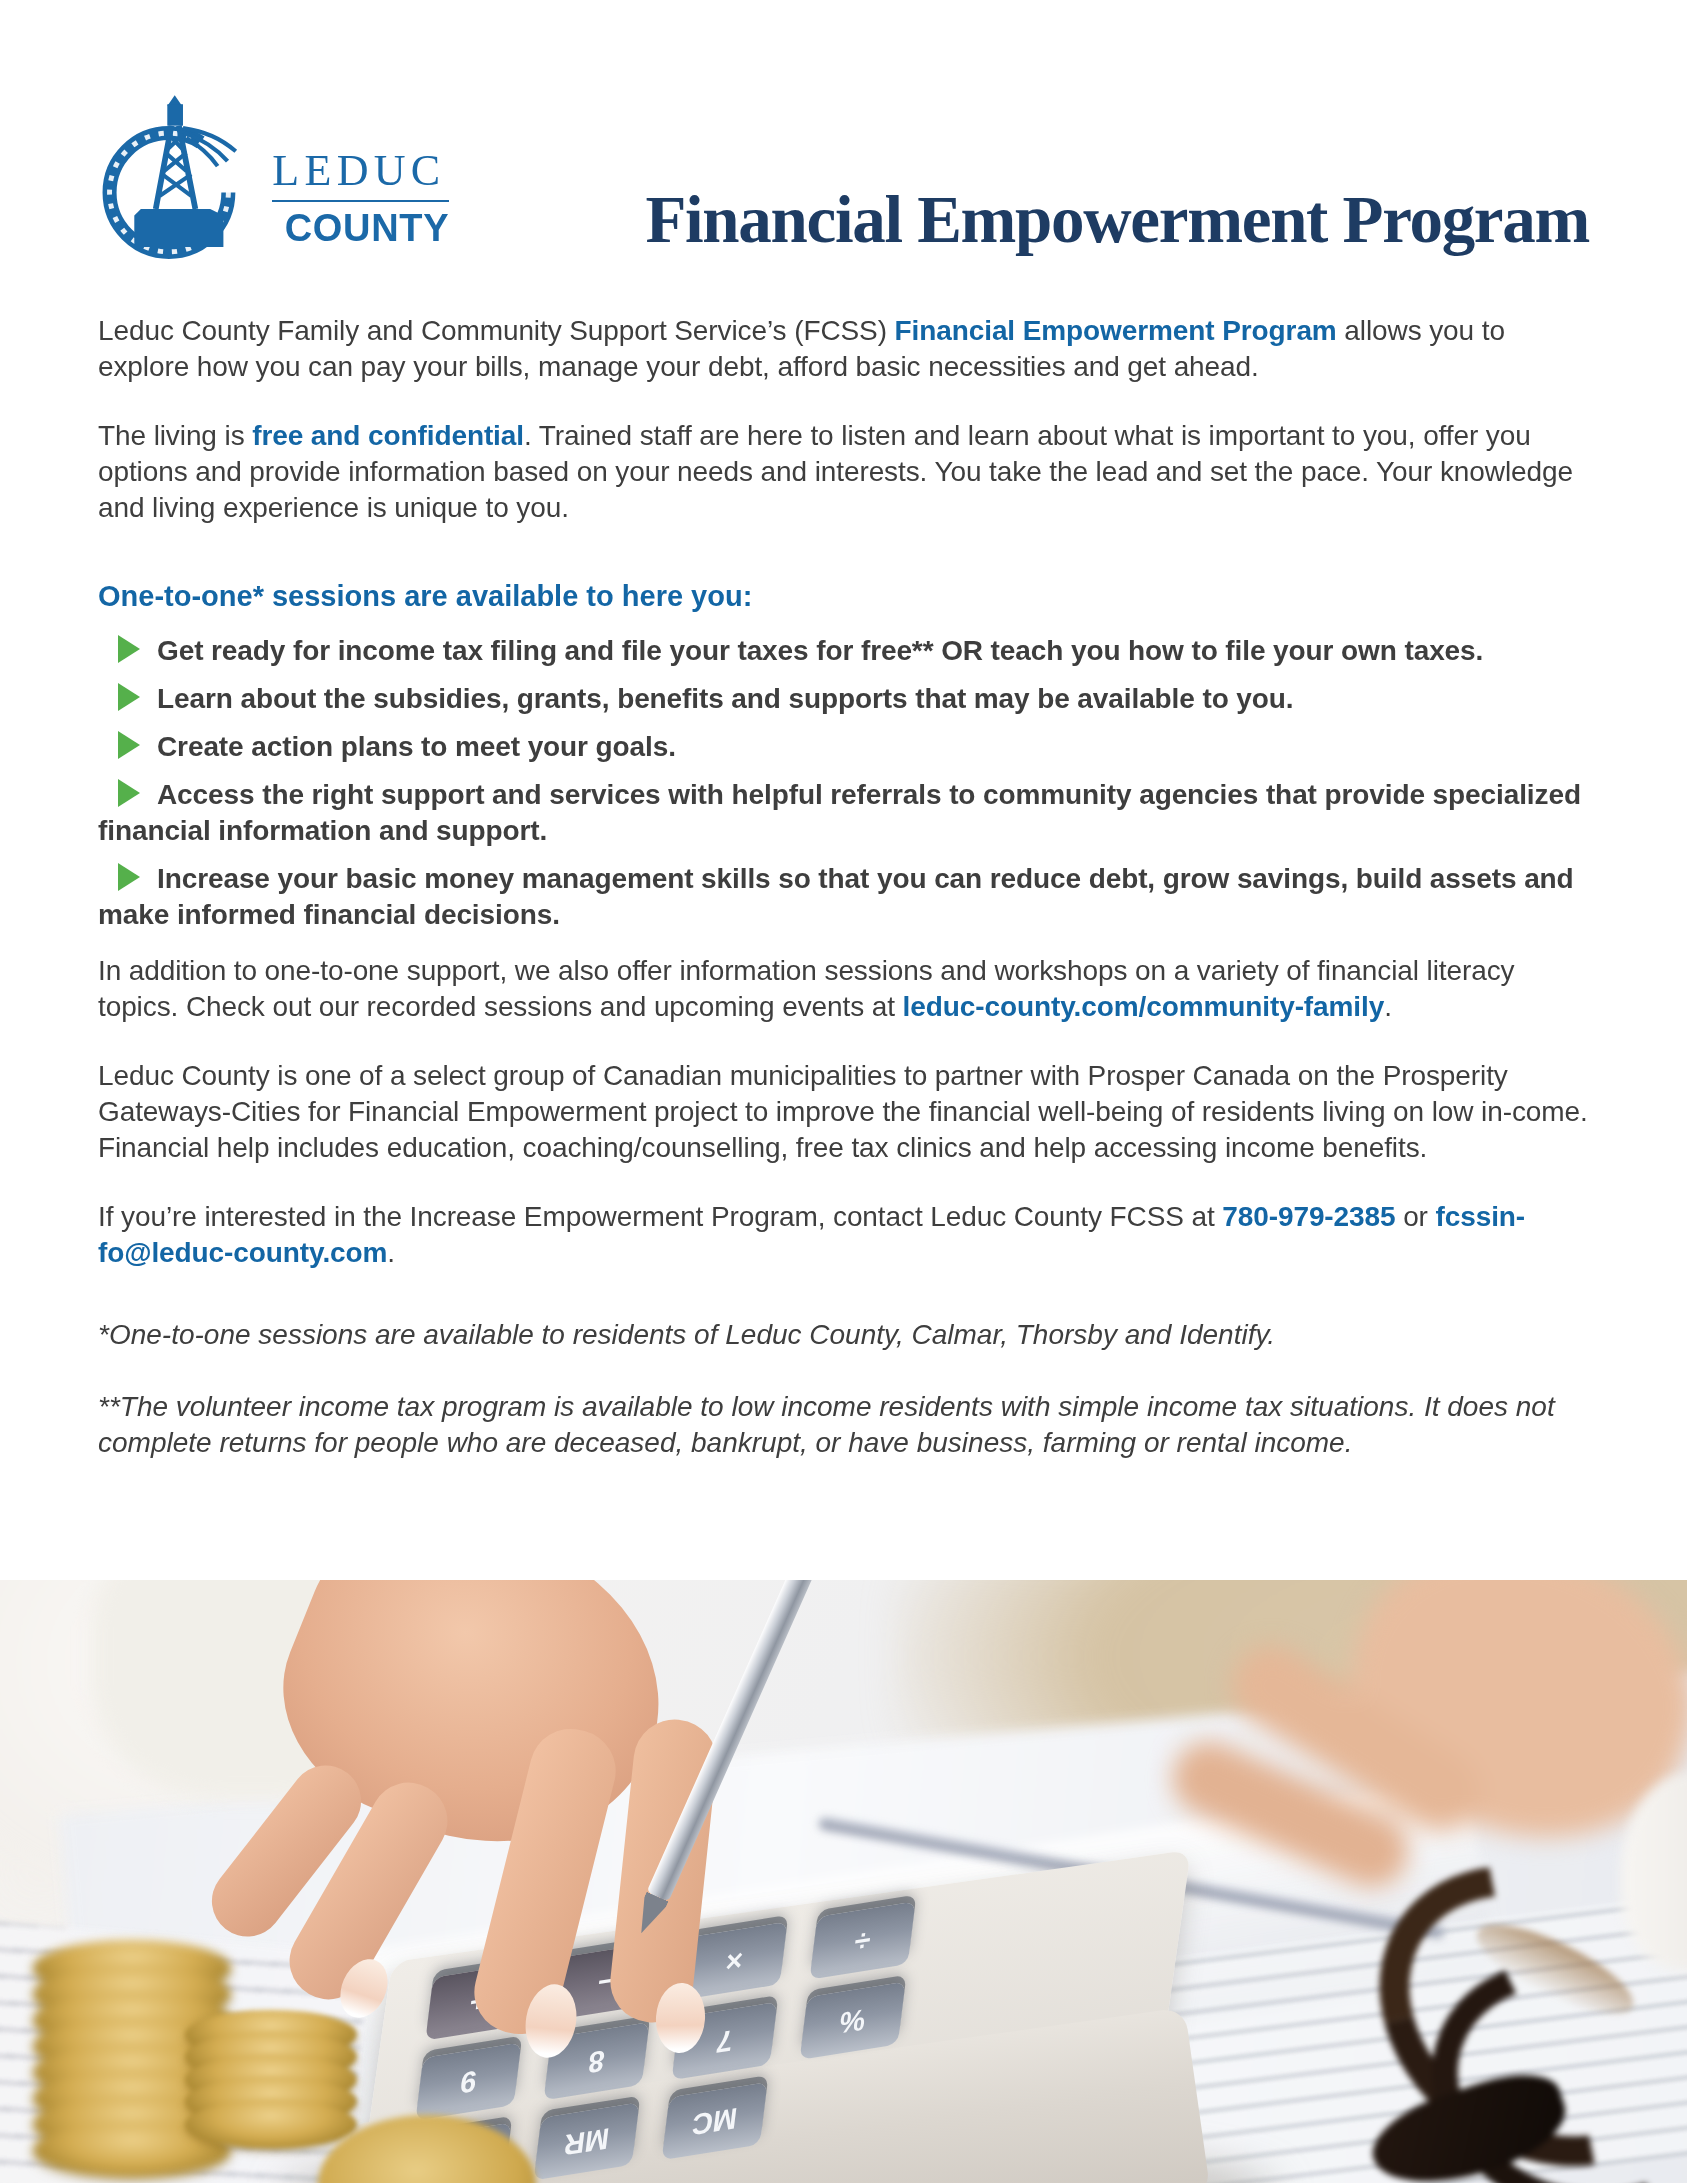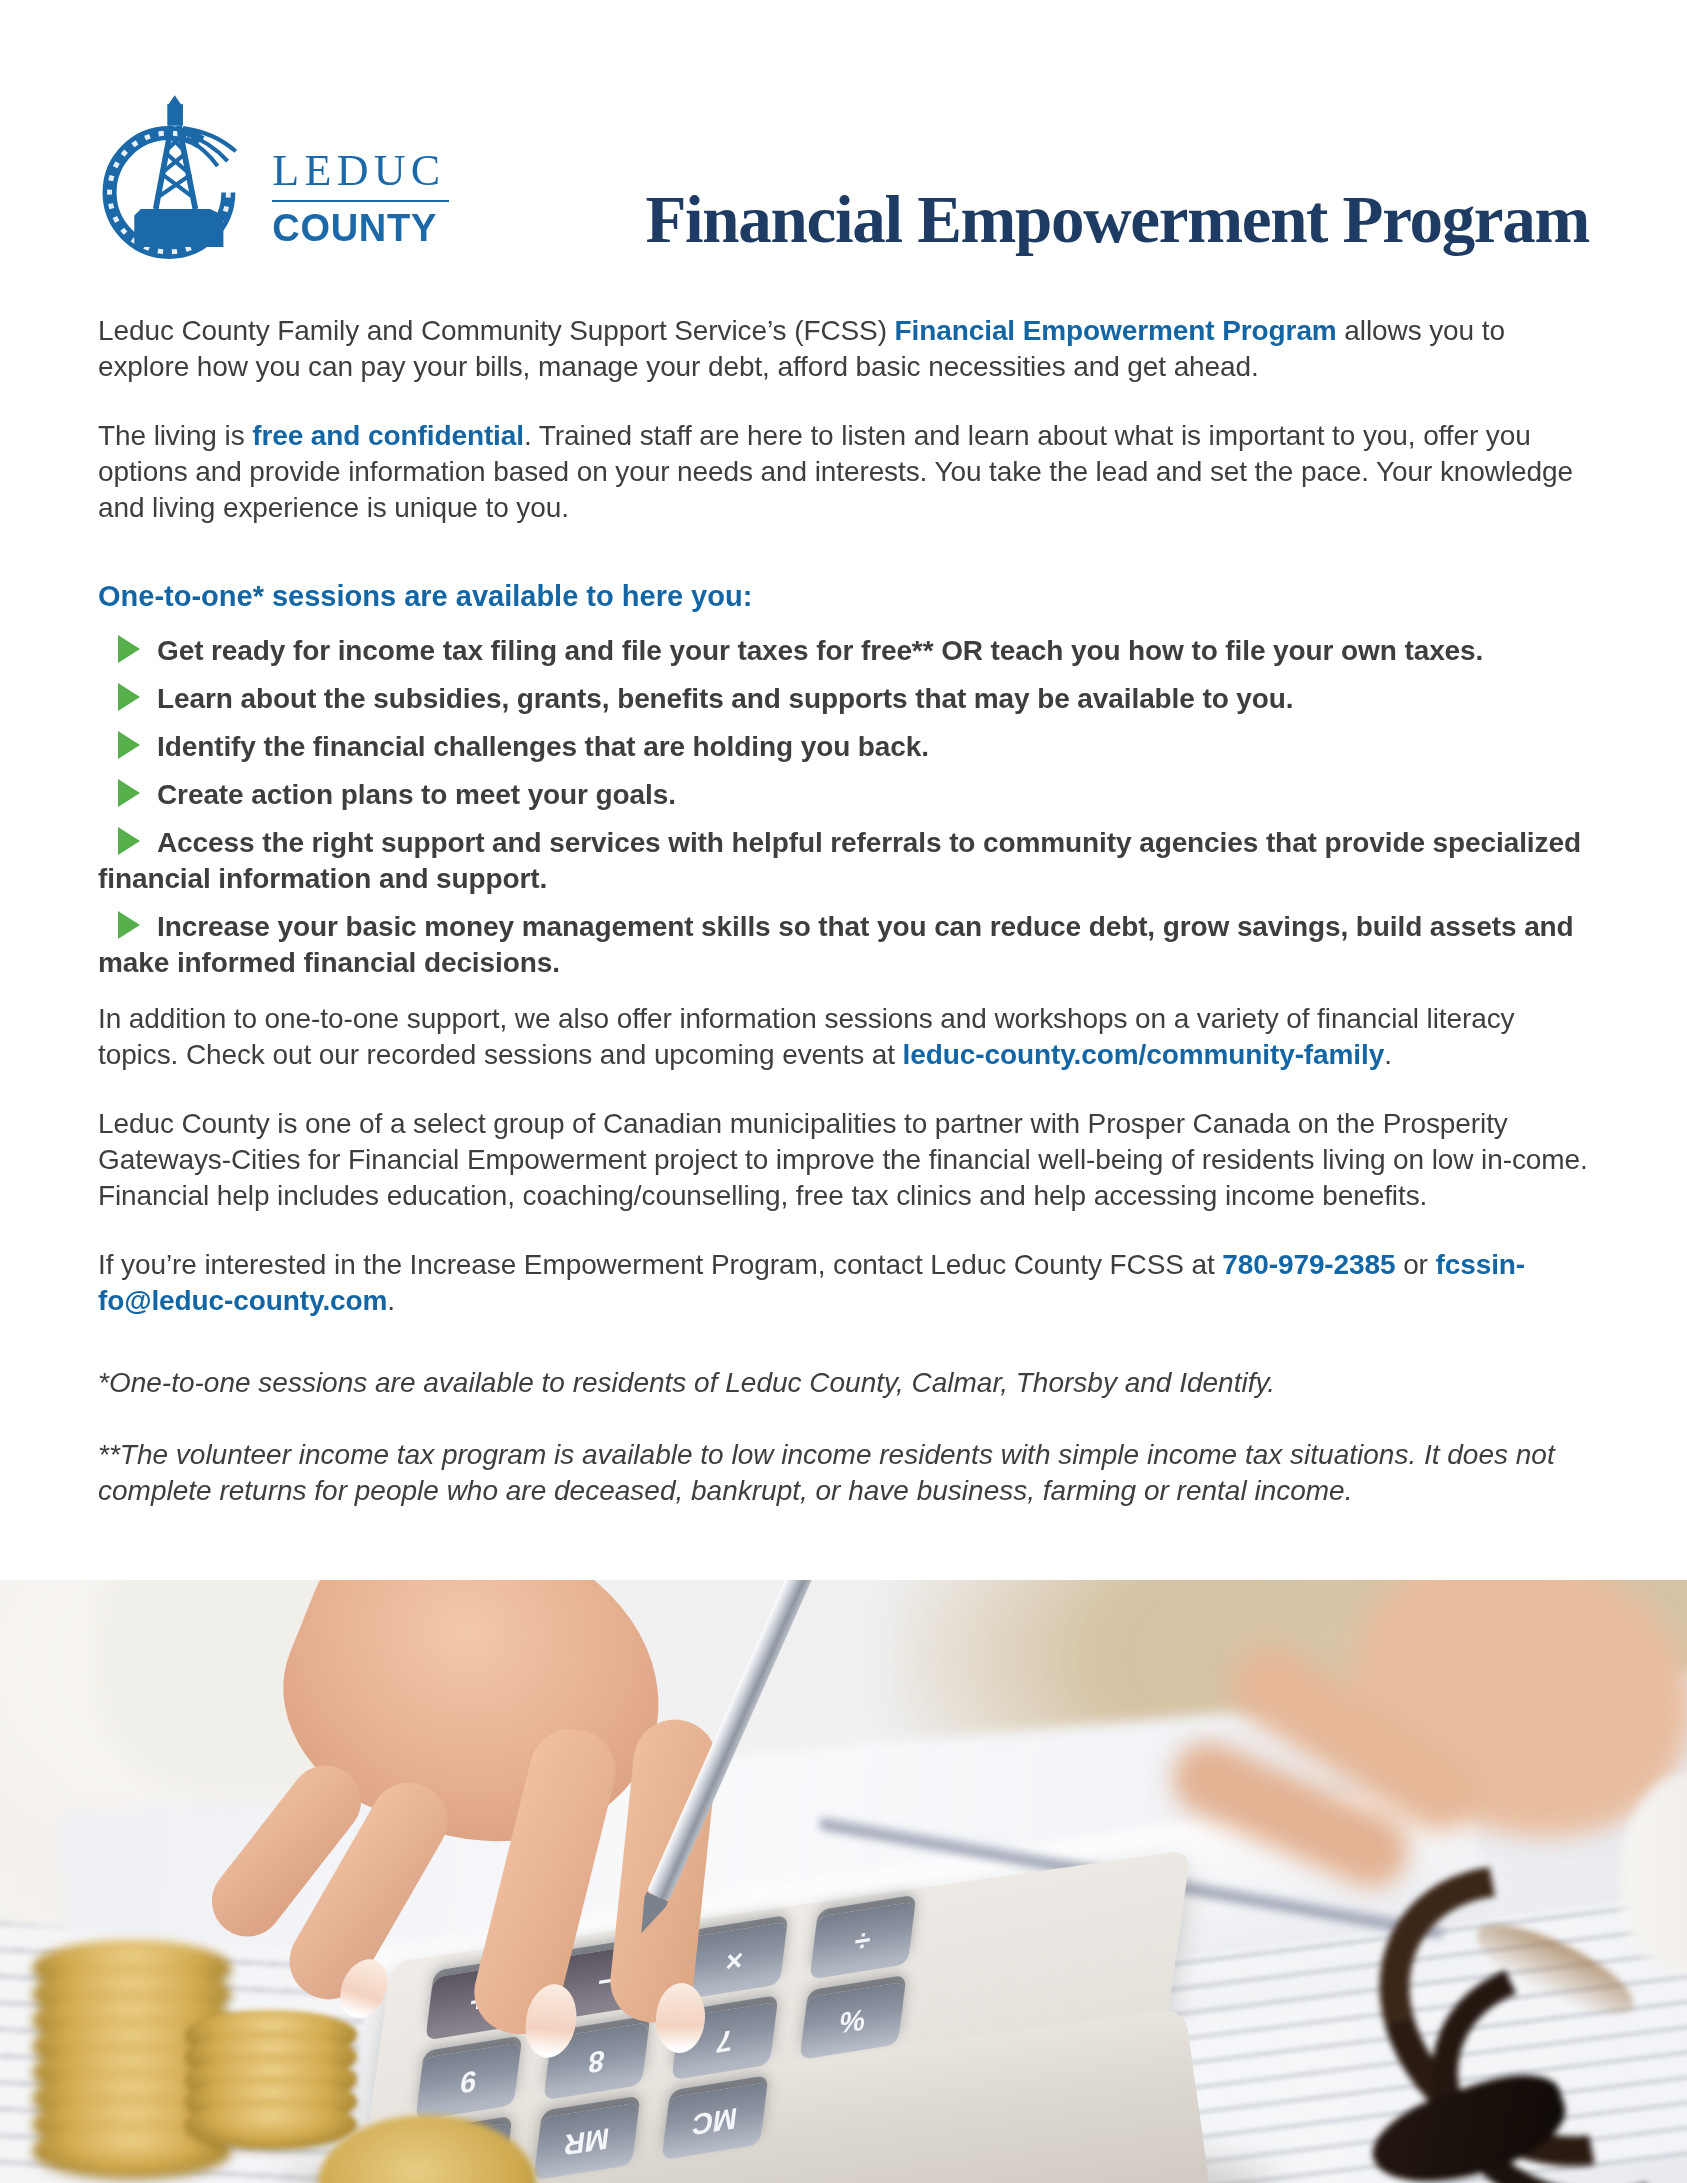--- a/index.html
+++ b/index.html
@@ -15,21 +15,21 @@
   .page{position:relative;width:1687px;height:2183px;overflow:hidden;background:#ffffff;}
   .content{padding:0 98px;}
 
   
   .header{position:relative;height:198px;margin-top:85px;}
   .logo{position:absolute;left:0;top:0;display:flex;align-items:flex-start;}
   .derrick{width:165px;height:182px;display:block;}
   .logo-text{margin:64px 0 0 9.3px;display:flex;flex-direction:column;}
   .logo-leduc{font-size:44px;letter-spacing:5.3px;color:var(--brand);font-weight:400;line-height:1;font-family:Liberation Serif, serif;}
   .logo-rule{height:2.6px;background:var(--brand);margin:6.6px 0 6.6px;width:177px;}
-  .logo-county{font-size:38px;font-weight:700;letter-spacing:0.7px;color:var(--brand);line-height:1;}
+  .logo-county{font-size:38px;font-weight:700;letter-spacing:0.7px;color:var(--brand);line-height:1;text-align:right;}
   .title{position:absolute;right:0;top:99px;margin:0;font-family:"Liberation Serif",serif;
          font-weight:bold;font-size:67px;letter-spacing:-1.3px;color:var(--navy);line-height:1.05;}
 
   
   .para{font-size:28px;line-height:36px;margin:0 0 33px 0;letter-spacing:-0.1px;}
   .para.first{margin-top:30px;}
   .accent{color:var(--accent);font-weight:700;}
   .bullets-heading{font-size:29px;line-height:36px;color:var(--accent);font-weight:700;margin:52px 0 18.5px 0;}
   .bullets{margin:0 0 20px 0;}
   .bullet{font-size:28px;line-height:36px;margin:0 0 12px 0;letter-spacing:-0.1px;font-weight:bold;}
@@ -152,21 +152,20 @@
     <main>
       <p class="para first"><span>Leduc County Family and Community Support Service’s (FCSS) </span><span class="accent">Financial Empowerment Program</span><span> allows you to explore how you can pay your bills, manage your debt, afford basic necessities and get ahead.</span></p>
 
       <p class="para"><span>The living is </span><span class="accent">free and confidential</span><span>. Trained staff are here to listen and learn about what is important to you, offer you options and provide information based on your needs and interests. You take the lead and set the pace. Your knowledge and living experience is unique to you.</span></p>
 
       <h2 class="bullets-heading">One-to-one* sessions are available to here you:</h2>
 
       <div class="bullets">
         <div class="bullet"><span class="tri"></span><span>Get ready for income tax filing and file your taxes for free** OR teach you how to file your own taxes.</span></div>
         <div class="bullet"><span class="tri"></span><span>Learn about the subsidies, grants, benefits and supports that may be available to you.</span></div>
-        <div class="bullet"><span class="tri"></span><span>Identify the financial challenges that are holding you back.</span></div>
         <div class="bullet"><span class="tri"></span><span>Create action plans to meet your goals.</span></div>
         <div class="bullet"><span class="tri"></span><span>Access the right support and services with helpful referrals to community agencies that provide specialized financial information and support.</span></div>
         <div class="bullet"><span class="tri"></span><span>Increase your basic money management skills so that you can reduce debt, grow savings, build assets and make informed financial decisions.</span></div>
       </div>
 
       <p class="para"><span>In addition to one-to-one support, we also offer information sessions and workshops on a variety of financial literacy topics. Check out our recorded sessions and upcoming events at </span><span class="accent">leduc-county.com/community-family</span><span>.</span></p>
 
       <p class="para"><span>Leduc County is one of a select group of Canadian municipalities to partner with Prosper Canada on the Prosperity Gateways-Cities for Financial Empowerment project to improve the financial well-being of residents living on low in-come. Financial help includes education, coaching/counselling, free tax clinics and help accessing income benefits.</span></p>
 
       <p class="para contact"><span>If you’re interested in the Increase Empowerment Program, contact Leduc County FCSS at </span><span class="accent">780-979-2385</span><span> or </span><span class="accent">fcssin-fo@leduc-county.com</span><span>.</span></p>

